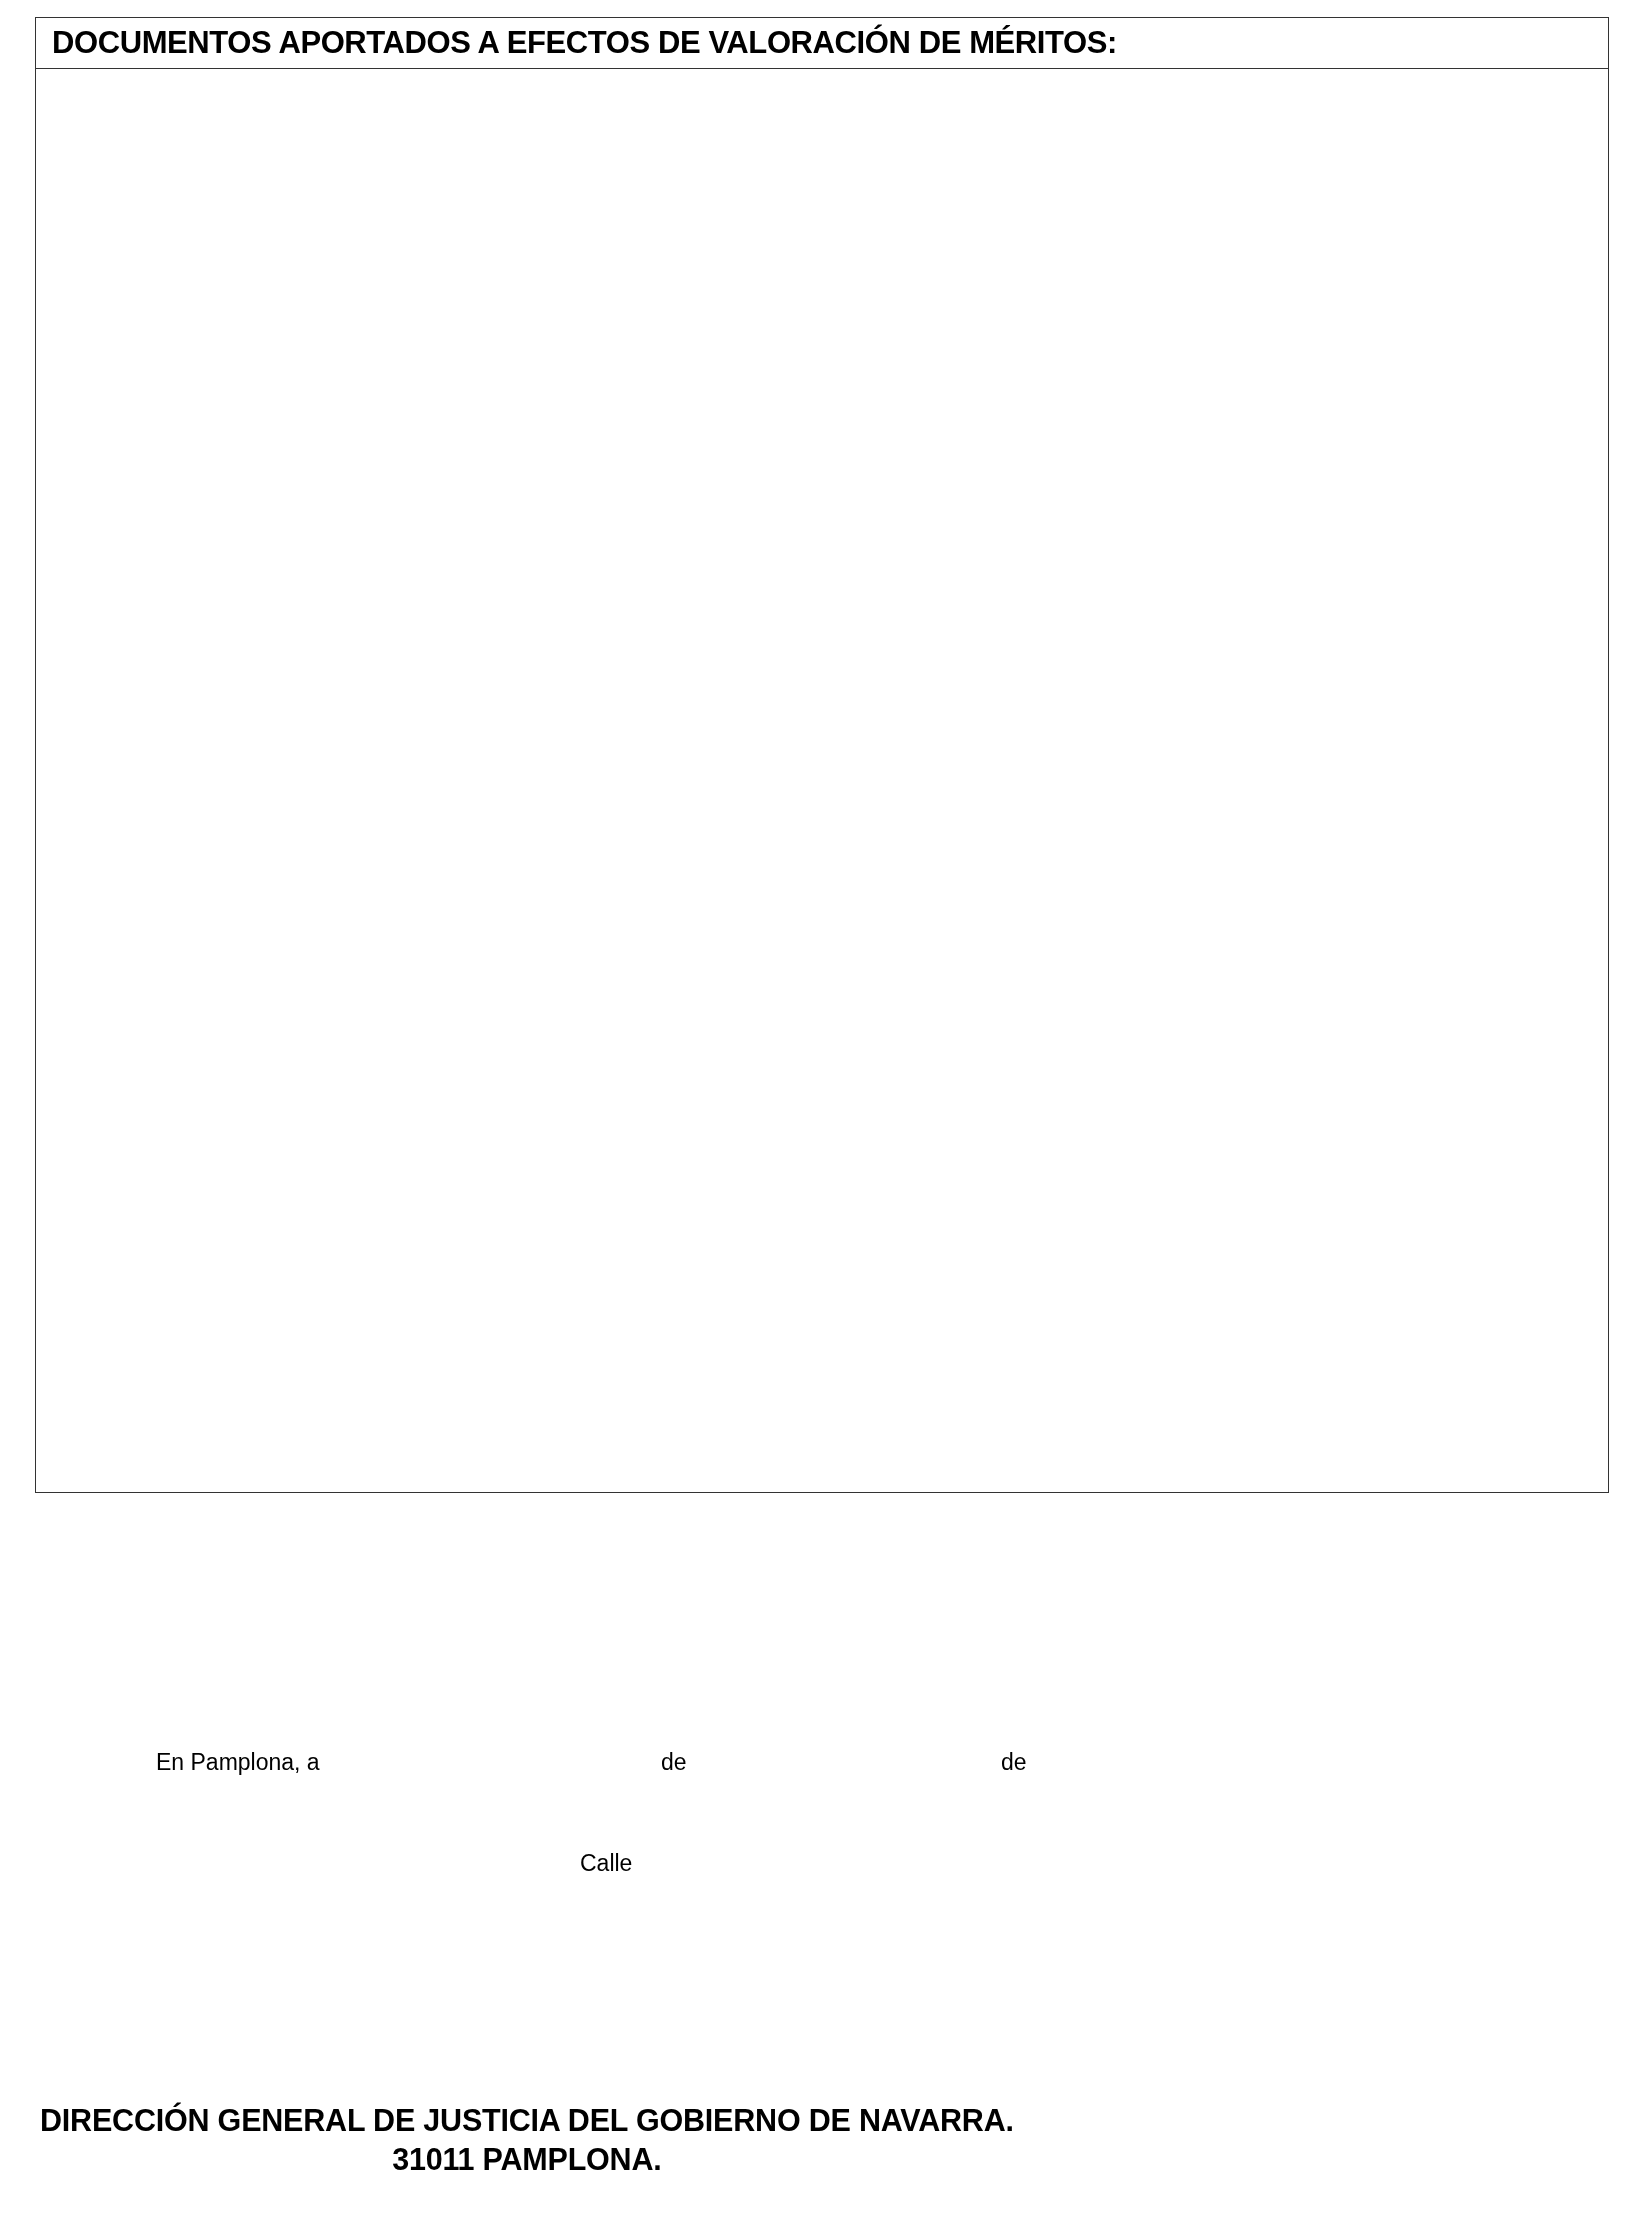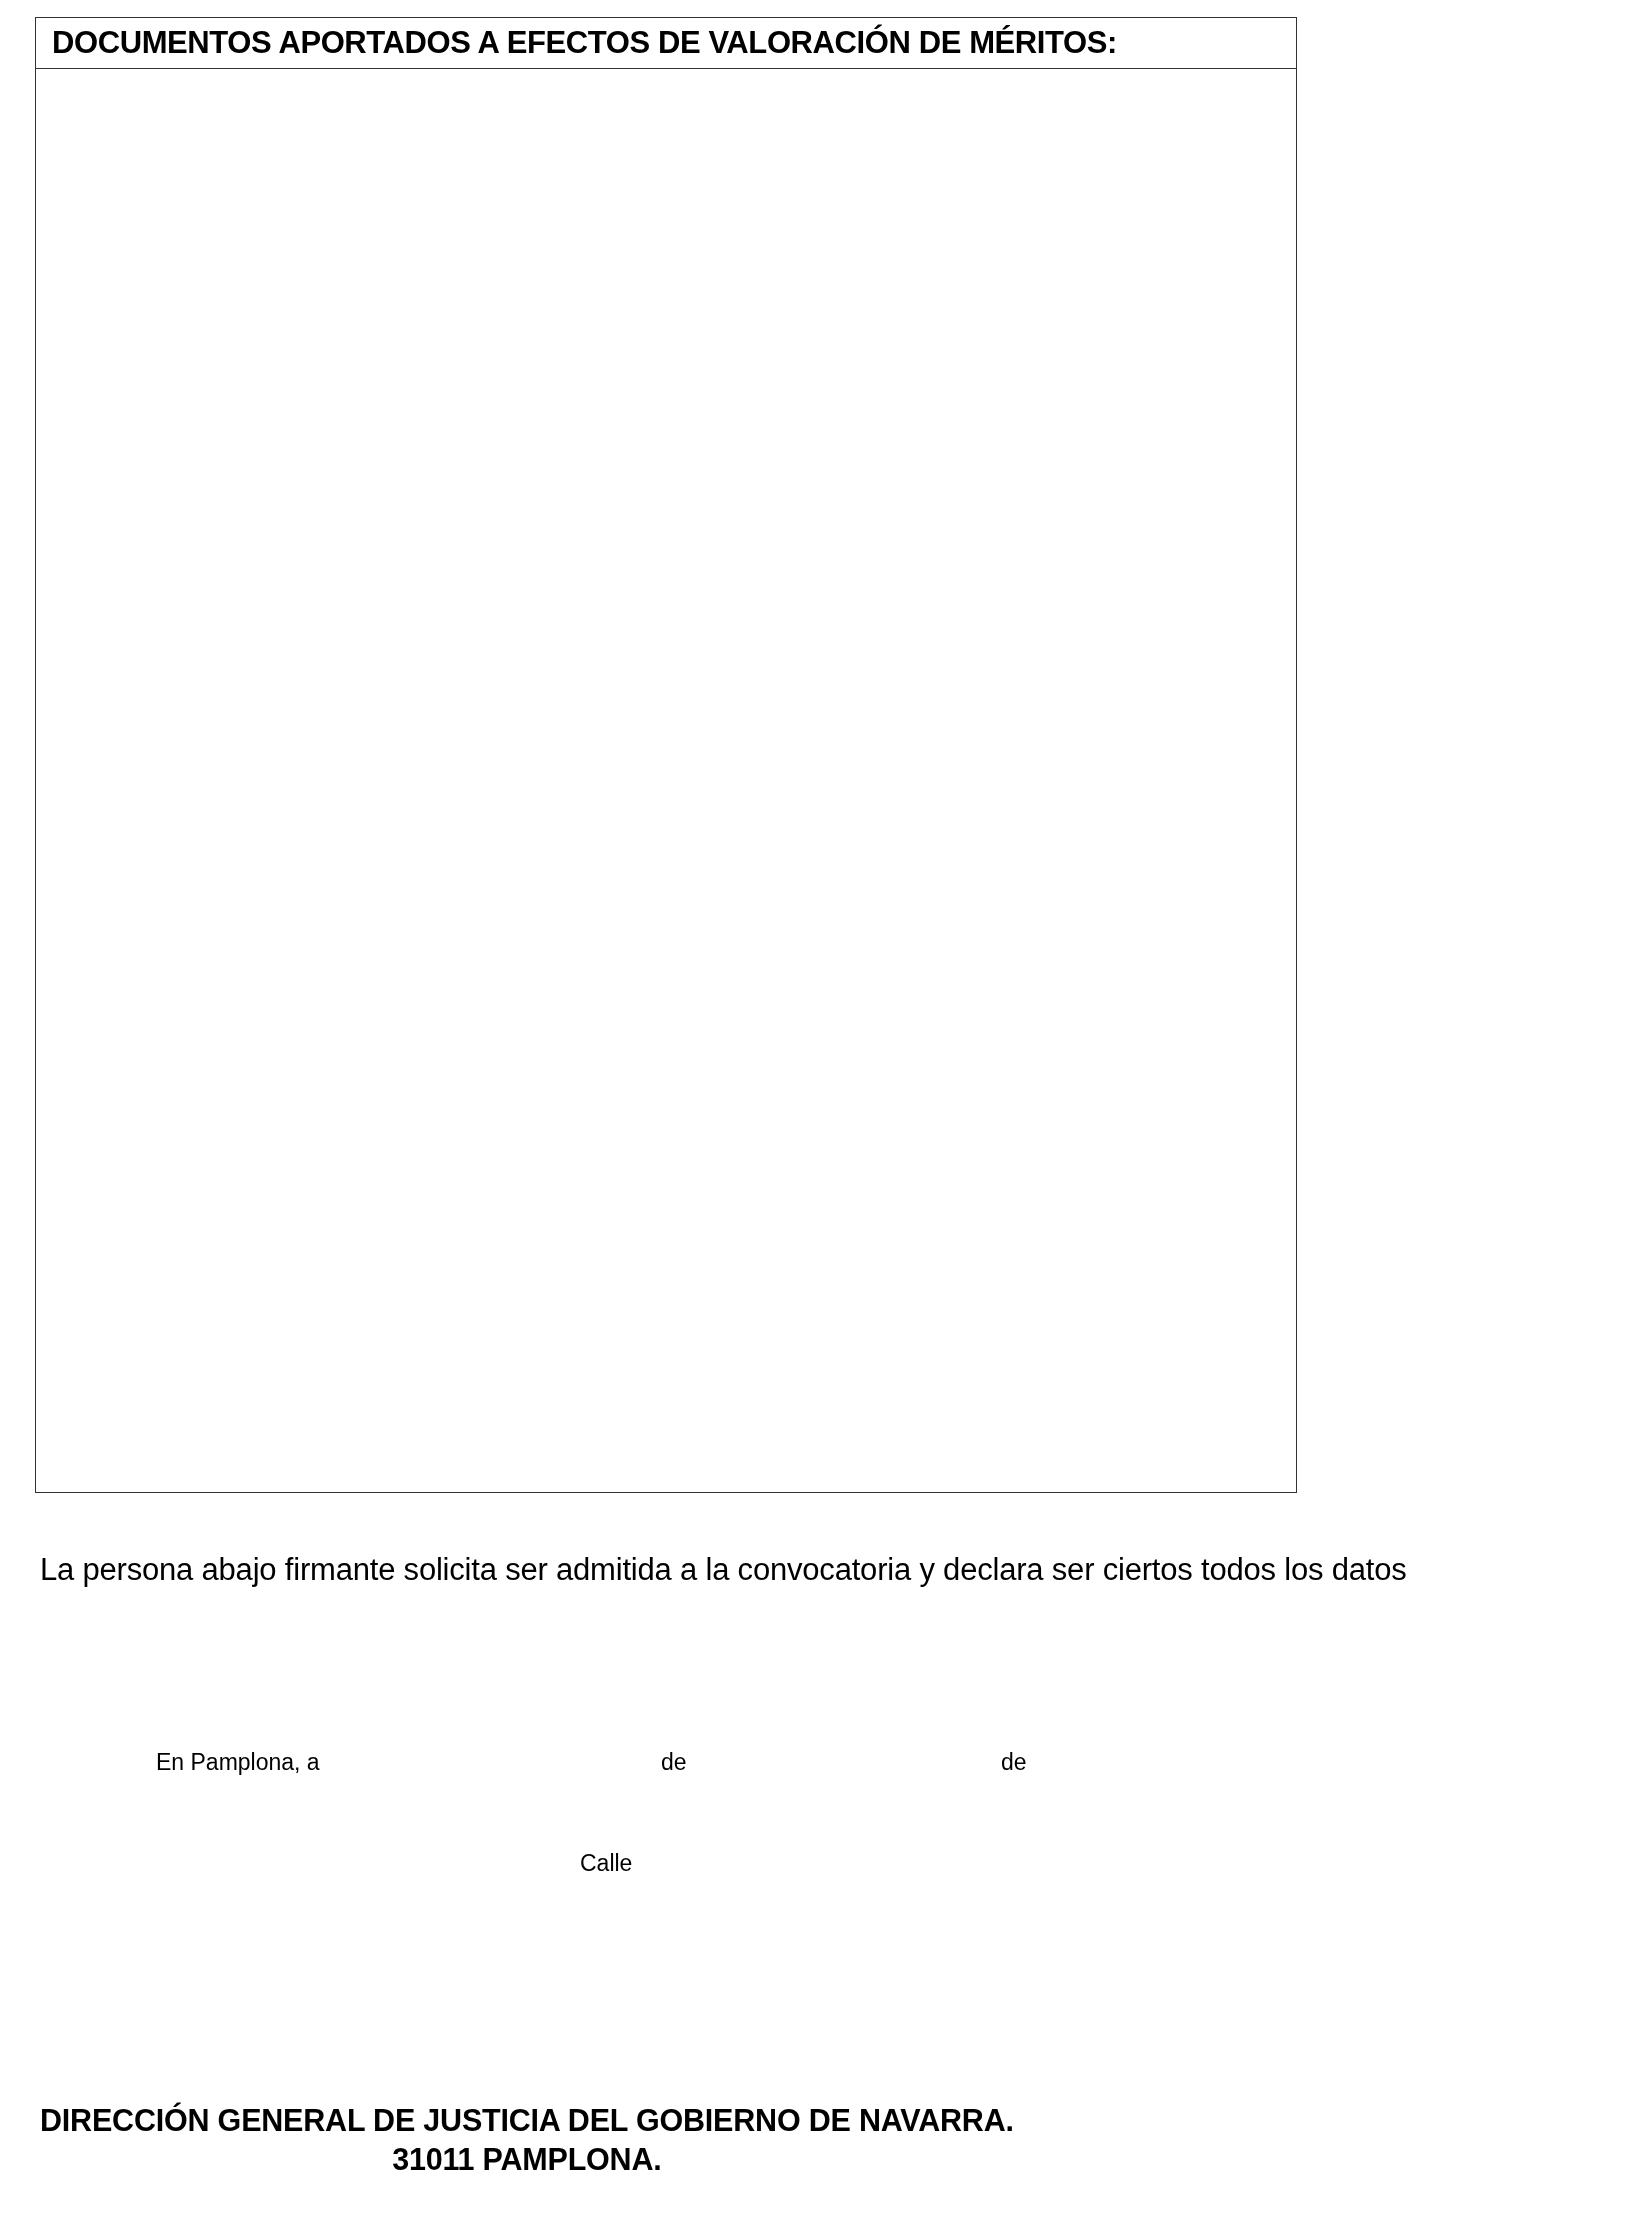--- a/index.html
+++ b/index.html
@@ -1,18 +1,18 @@
 <!DOCTYPE html>
 <html style="font-size:13px"><head>
 <meta charset="utf-8">
 <style>
   html, body { margin:0; padding:0; background:#ffffff; }
   body { width:1647px; height:2227px; position:relative; overflow:hidden;
          font-family:"Liberation Sans", sans-serif; color:#000; }
-  .box { position:absolute; left:35px; top:17px; width:1262px; height:1476px;
+  .box { position:absolute; left:35px; top:17px; width:1574px; height:1476px;
          border:1.6px solid #333; box-sizing:border-box; }
   .box-header { height:51px; border-bottom:1.6px solid #333; box-sizing:border-box;
          padding-left:16px; display:flex; align-items:center;
          font-weight:bold; font-size:31px; letter-spacing:-0.4px; }
   .box-body { width:100%; height:calc(100% - 51px); border:none; background:transparent; }
   .para { position:absolute; left:40px; top:1544px; width:1549px;
           font-size:31px; line-height:51px; letter-spacing:-0.2px; }
   .para span { display:block; }
   .t { position:absolute; font-size:23px; white-space:nowrap; }
   .addr { position:absolute; left:40px; top:2101px; font-weight:bold;
@@ -21,21 +21,20 @@
 </style>
 </head>
 <body>
 
 <div class="box">
   <div class="box-header">DOCUMENTOS APORTADOS A EFECTOS DE VALORACIÓN DE MÉRITOS:</div>
   <div class="box-body"></div>
 </div>
 
 <div class="para">
-  <span>La persona abajo firmante solicita ser admitida a la convocatoria y declara ser ciertos todos los datos</span>
 </div>
 
 <div class="t" style="left:156px; top:1749px;">En Pamplona, a</div>
 <div class="t" style="left:661px; top:1749px;">de</div>
 <div class="t" style="left:1001px; top:1749px;">de</div>
 
 <div class="t" style="left:580px; top:1850px;">Calle</div>
 
 <div class="addr">
   <span>DIRECCIÓN GENERAL DE JUSTICIA DEL GOBIERNO DE NAVARRA.</span>

